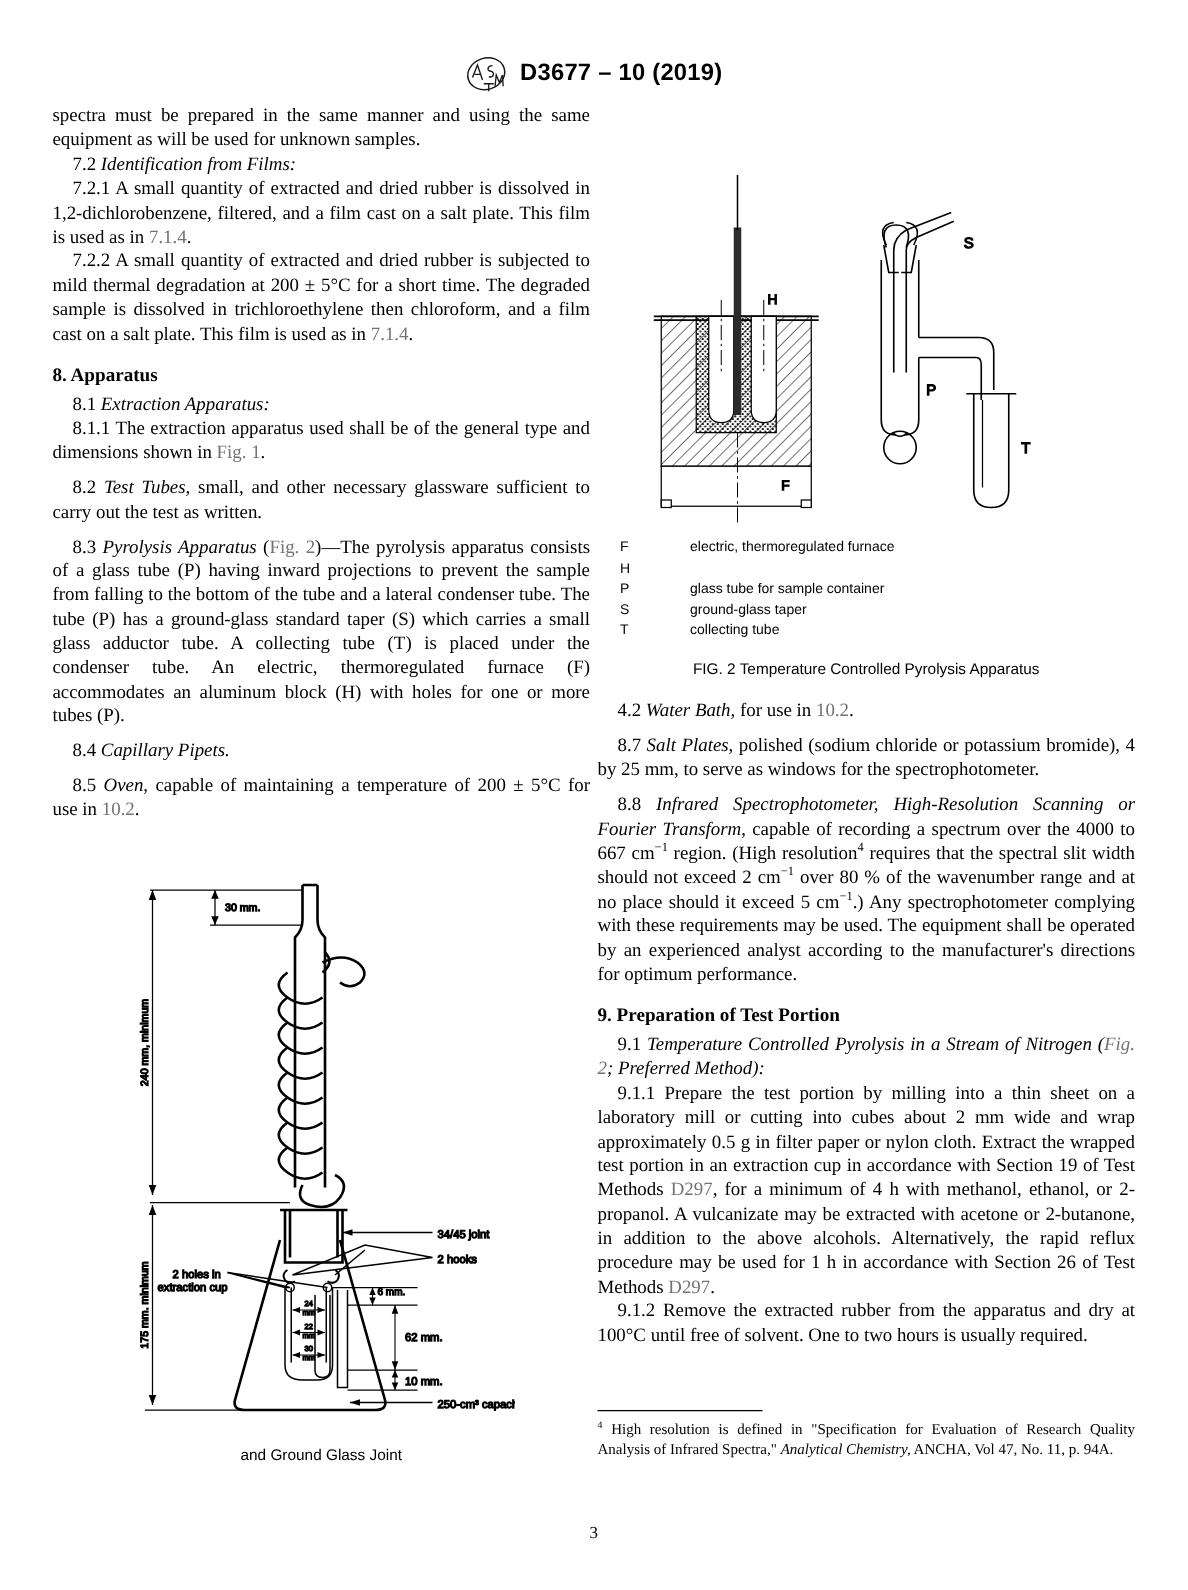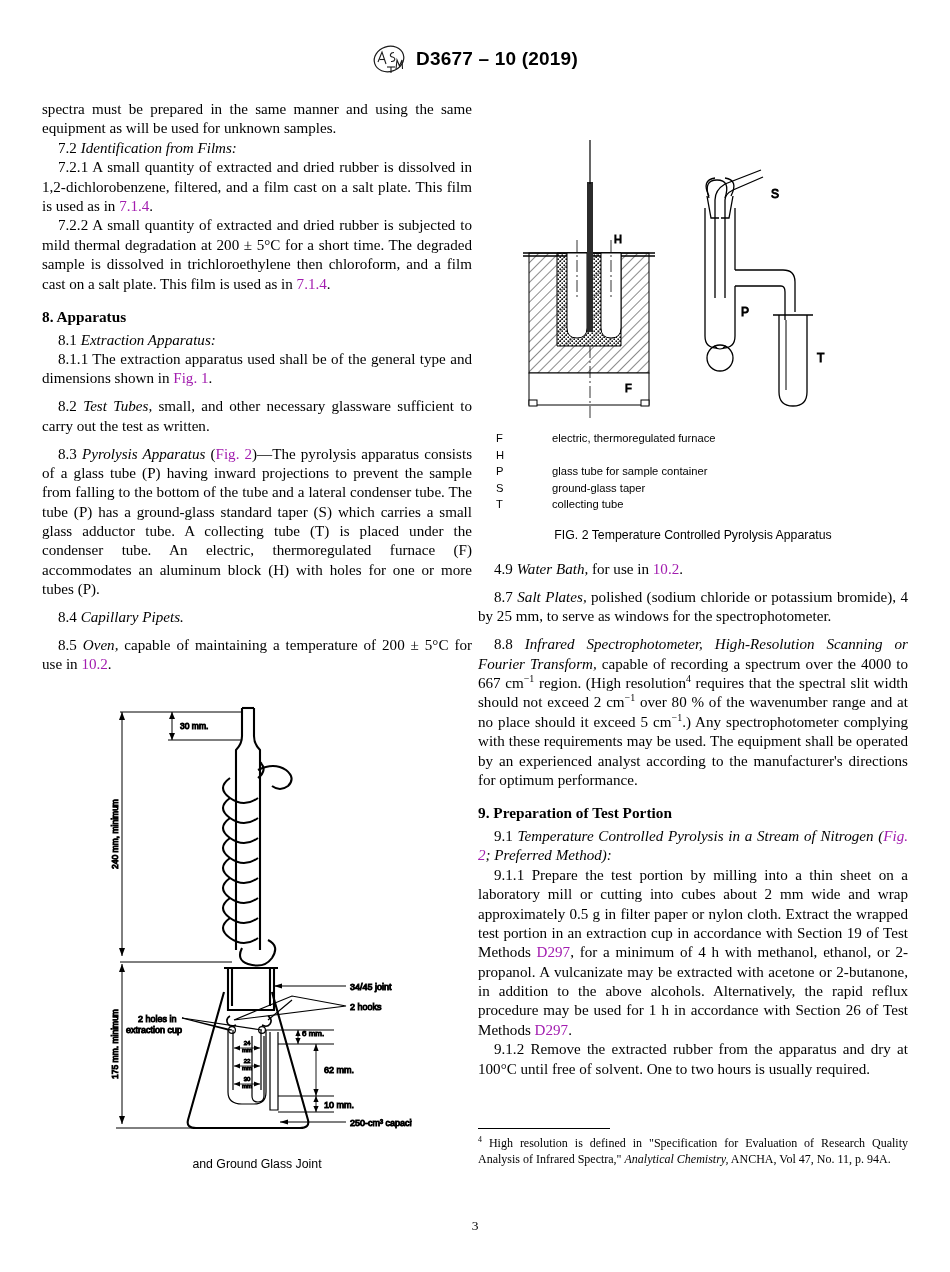--- a/index.html
+++ b/index.html
@@ -29,21 +29,21 @@
   .header-title {
     font-family: "Liberation Sans", sans-serif;
     font-weight: bold;
     font-size: 19px;
     letter-spacing: 0.2px;
   }
 
   
   .col {
     position: absolute;
-    top: 100px;
+    top: 84px;
     width: 430px;
     font-size: 15.1px;
     line-height: 1.285;
     text-align: justify;
     text-justify: inter-word;
     hyphens: manual;
   }
   .col-left { left: 42px; }
   .col-right { left: 478px; }
 
@@ -53,21 +53,21 @@
   p.gap { margin-top: 8.5px; }
 
   .sec-head {
     font-family: "Liberation Serif", serif;
     font-weight: bold;
     font-size: 15.3px;
     margin-top: 13px;
     margin-bottom: 4px;
   }
   .it { font-style: italic; }
-  .ref { color: #a21caf; }
+  .ref { color: #737373; }
   sup { font-size: 0.66em; vertical-align: super; line-height: 0; }
 
   
   .fig-caption {
     font-family: "Liberation Sans", sans-serif;
     font-weight: normal;
     font-size: 12.3px;
     text-align: center;
     line-height: 1.35;
   }
@@ -428,21 +428,21 @@
         <span class="legend-val">collecting tube</span>
       </div>
     </div>
 
     <div class="fig-caption" style="margin-top:14px;">FIG. 2  Temperature Controlled Pyrolysis Apparatus</div>
   </div>
 
   <div class="col col-right" style="top:560px;">
 
     <p class="indent">
-      <span>4.9</span>
+      <span>4.2</span>
       <span class="it">Water Bath,</span><span> for use in </span><span class="ref">10.2</span><span>.</span>
     </p>
 
     <p class="indent gap">
       <span>8.7</span>
       <span class="it">Salt Plates,</span><span> polished (sodium chloride or potassium bromide), 4 by 25 mm, to serve as windows for the spectrophotometer.</span>
     </p>
 
     <p class="indent gap">
       <span>8.8</span>

